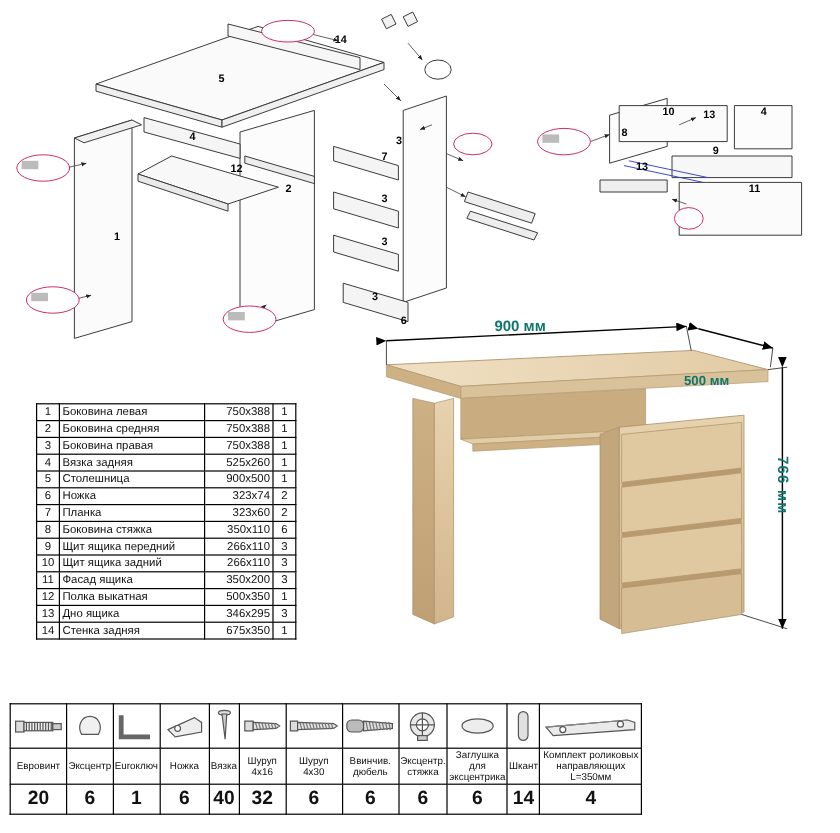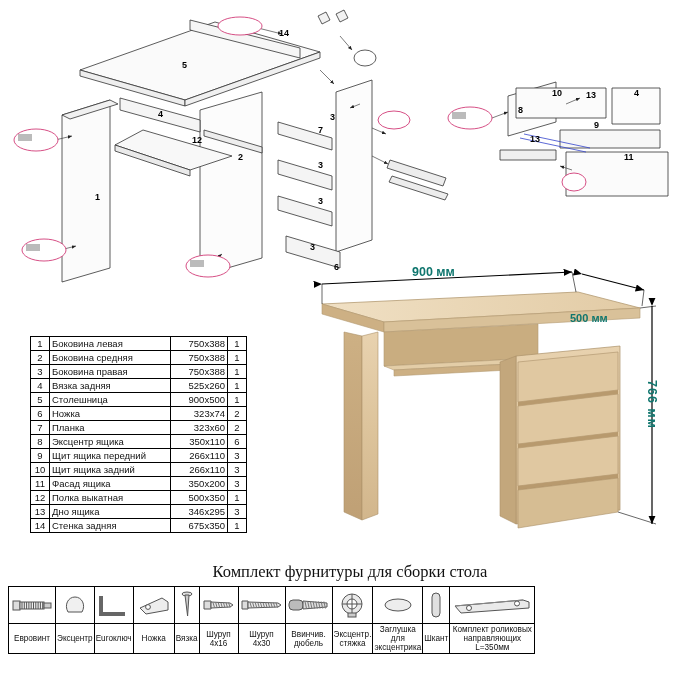--- a/index.html
+++ b/index.html
@@ -210,21 +210,21 @@
           <td class="qt">2</td>
         </tr>
         <tr>
           <td class="num">7</td>
           <td class="nm">Планка</td>
           <td class="sz">323x60</td>
           <td class="qt">2</td>
         </tr>
         <tr>
           <td class="num">8</td>
-          <td class="nm">Эксцентр ящика</td>
+          <td class="nm">Боковина стяжка</td>
           <td class="sz">350x110</td>
           <td class="qt">6</td>
         </tr>
         <tr>
           <td class="num">9</td>
           <td class="nm">Щит ящика передний</td>
           <td class="sz">266x110</td>
           <td class="qt">3</td>
         </tr>
         <tr>
@@ -318,21 +318,20 @@
         <line x1="340" y1="46" x2="356" y2="44"></line>
         <line x1="318" y1="250" x2="356" y2="262"></line>
       </g>
     </svg>
   </div>
 
   <span class="dim dim-900">900 мм</span>
   <span class="dim dim-500">500 мм</span>
   <span class="dim dim-766">766 мм</span>
 
-  <div class="hw-title">Комплект фурнитуры для сборки стола</div>
   <table class="hw">
     <tbody>
       <tr class="icons" id="hw-icons">
           <td class="icon-cell" style="width: 46px;">
             <svg width="42" height="24">
               <rect x="2" y="8" width="7" height="9" fill="#ddd" stroke="#555"></rect>
               <rect x="9" y="9" width="24" height="7" fill="#eee" stroke="#555"></rect>
               <g stroke="#555">
                 <line x1="11" y1="9" x2="11" y2="16"></line>
                 <line x1="13.3" y1="9" x2="13.3" y2="16"></line>
@@ -455,16 +454,30 @@
           <td>Ножка</td>
           <td>Вязка</td>
           <td>Шуруп 4x16</td>
           <td>Шуруп 4x30</td>
           <td>Ввинчив. дюбель</td>
           <td>Эксцентр. стяжка</td>
           <td>Заглушка для эксцентрика</td>
           <td>Шкант</td>
           <td>Комплект роликовых направляющих L=350мм</td>
         </tr>
+      <tr class="counts" id="hw-counts">
+          <td>20</td>
+          <td>6</td>
+          <td>1</td>
+          <td>6</td>
+          <td>40</td>
+          <td>32</td>
+          <td>6</td>
+          <td>6</td>
+          <td>6</td>
+          <td>6</td>
+          <td>14</td>
+          <td>4</td>
+        </tr>
     </tbody>
   </table>
 
 </div>
 
 </body></html>

